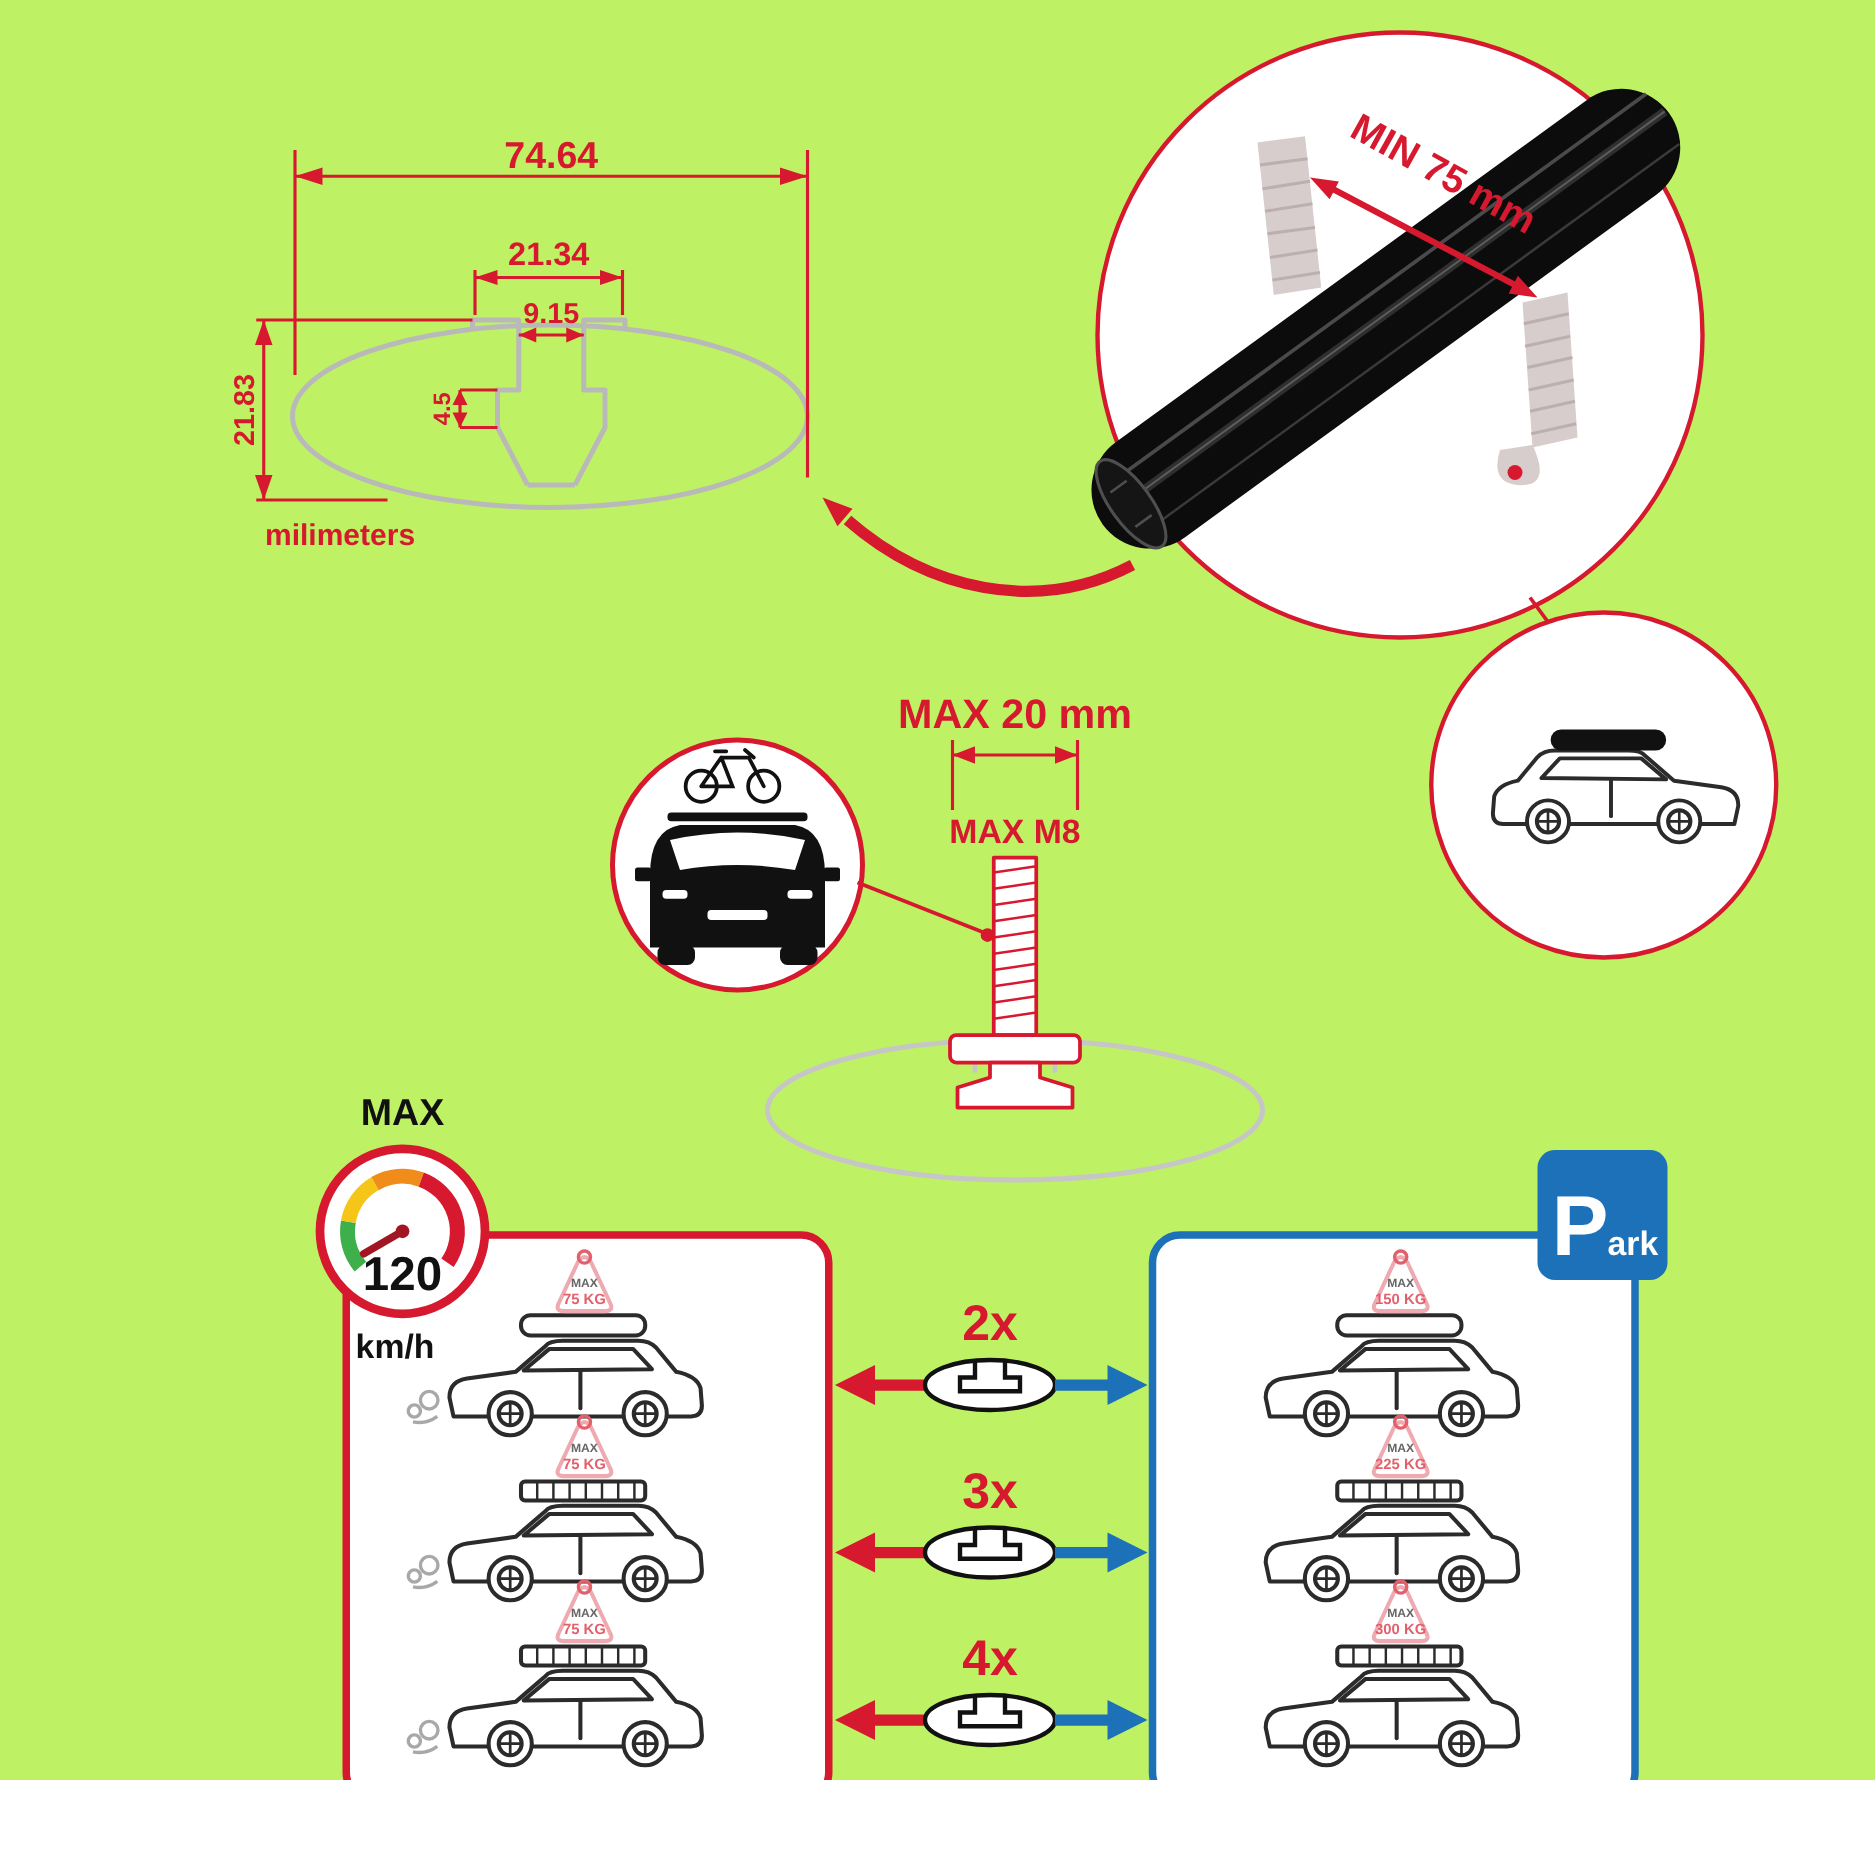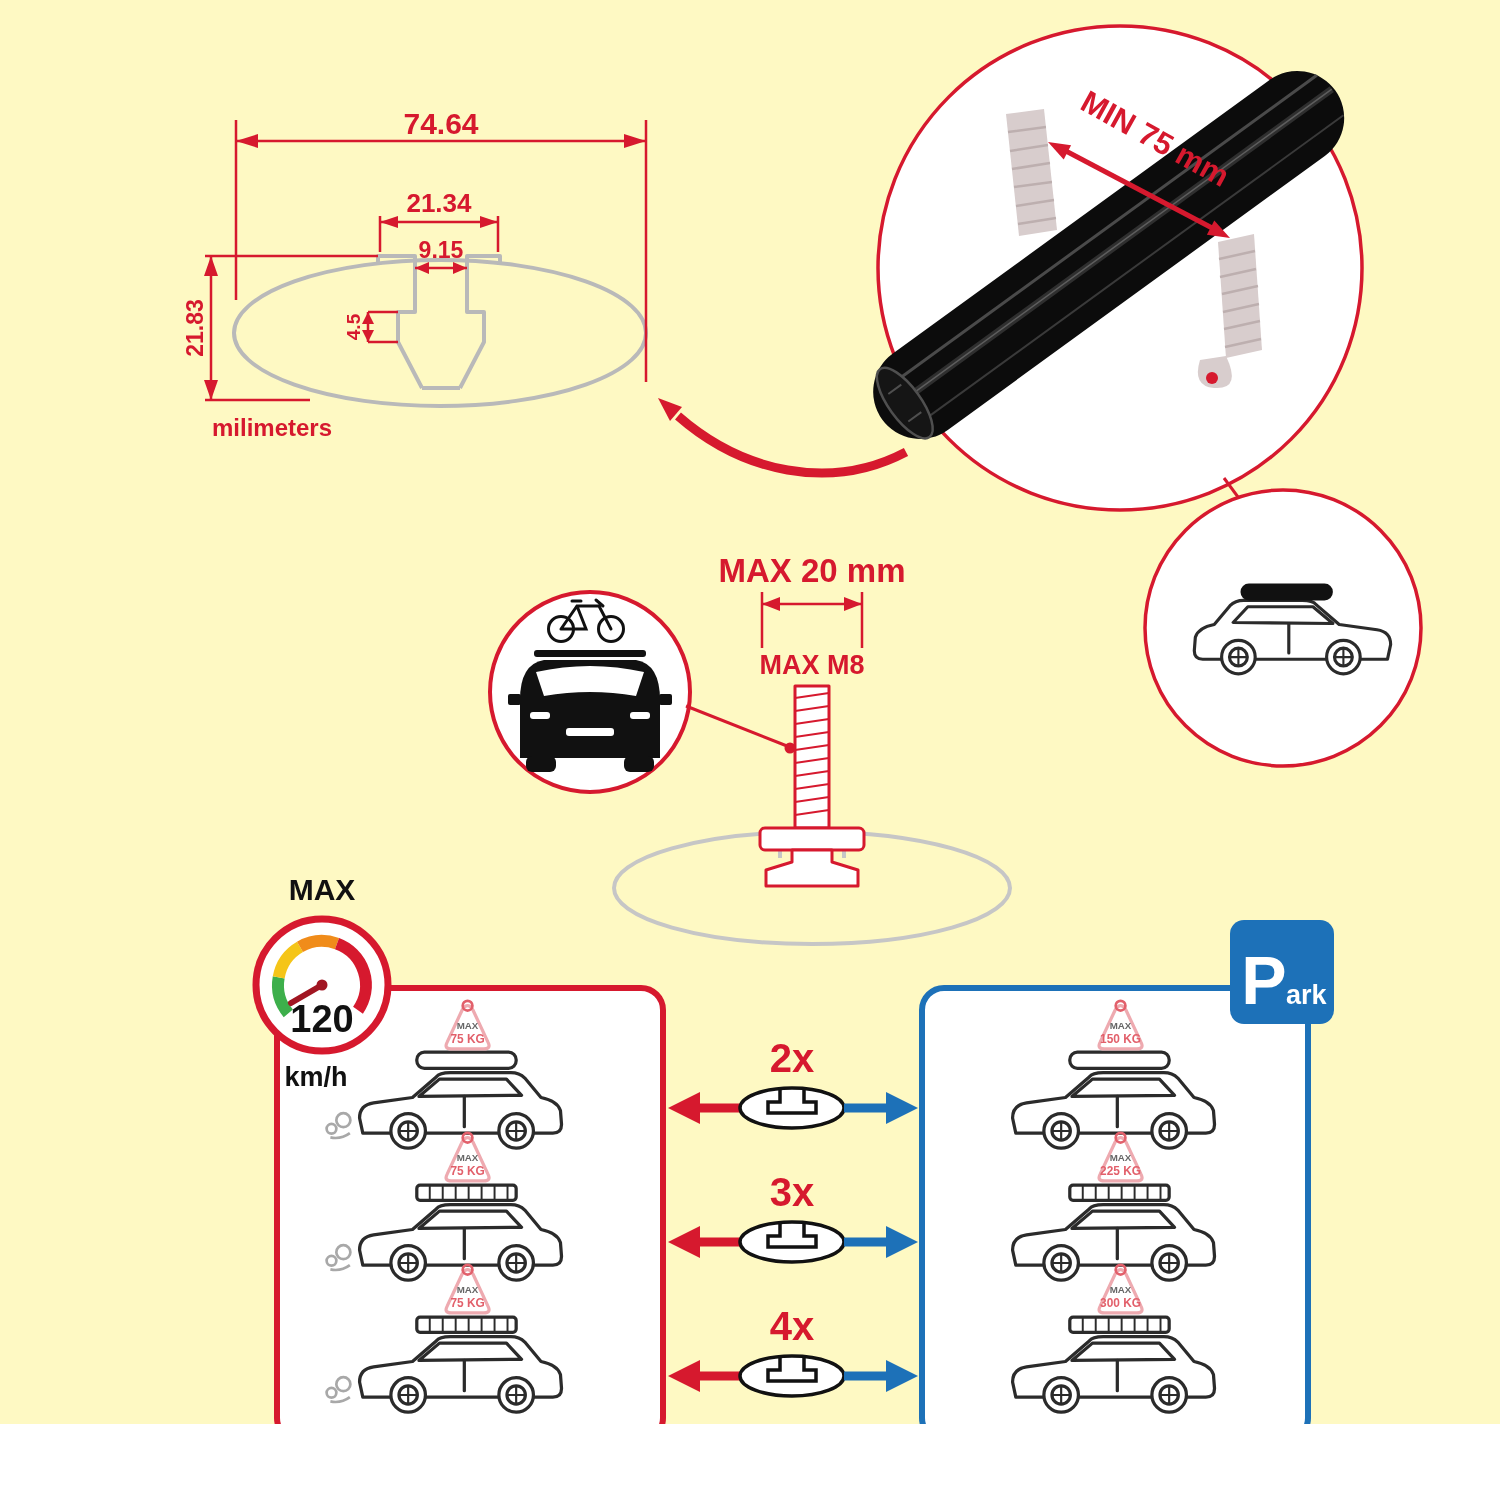--- a/index.html
+++ b/index.html
@@ -1,16 +1,16 @@
 <!DOCTYPE html>
 <html><head>
 <meta charset="utf-8">
 <style>
   html,body{margin:0;padding:0;background:#fff;}
-  .canvas{position:relative;width:1500px;height:1424px;background:#fef9c3;overflow:hidden;}
+  .canvas{position:relative;width:1500px;height:1424px;background:#bef264;overflow:hidden;}
   svg{display:block;}
   svg text{font-family:"Liberation Sans","DejaVu Sans",sans-serif;}
   .dim{fill:#d6192e;font-weight:bold;text-anchor:middle;}
   .units{fill:#d6192e;font-weight:600;}
   .blacktxt{fill:#111;font-weight:bold;text-anchor:middle;}
   .count{fill:#d6192e;font-weight:bold;text-anchor:middle;font-size:40px;}
   .tag-max{font-size:9px;fill:#666;font-weight:bold;text-anchor:middle;}
   .tag-val{font-size:11px;fill:#e2606b;font-weight:bold;text-anchor:middle;}
   .sign-p{fill:#fff;font-weight:bold;text-anchor:middle;font-size:68px;}
   .sign-ark{fill:#fff;font-weight:bold;font-size:27px;}

